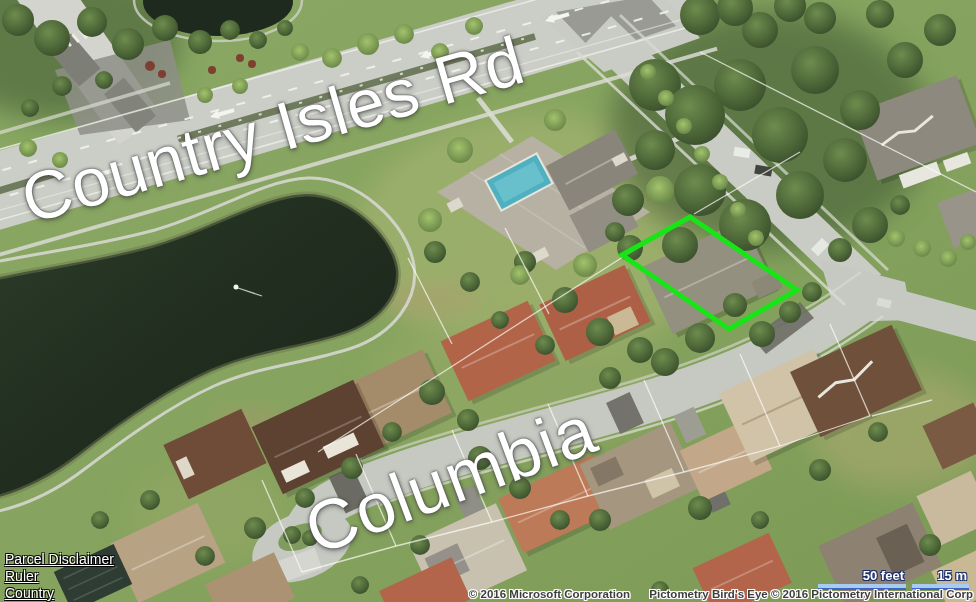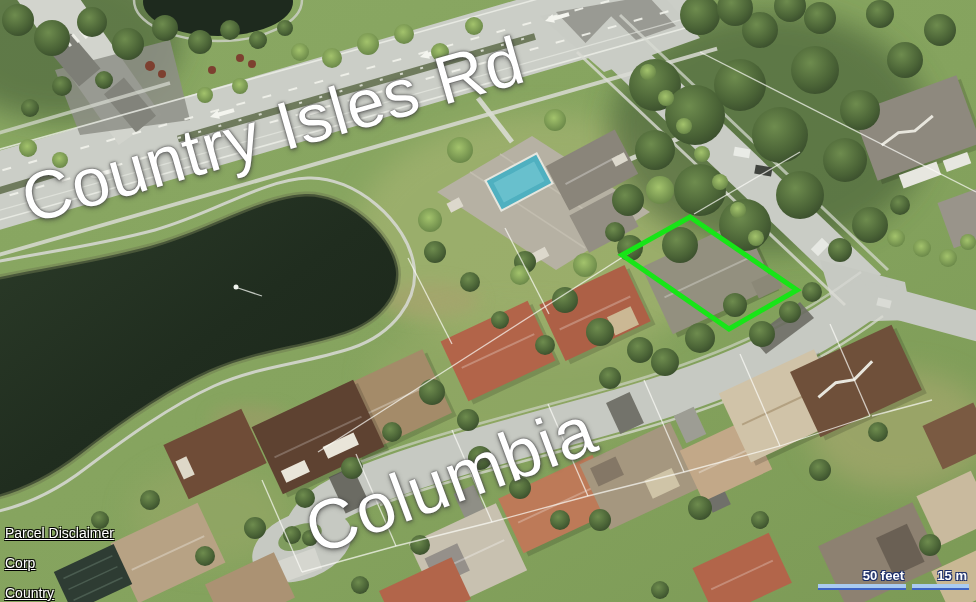--- a/index.html
+++ b/index.html
@@ -9,21 +9,21 @@
     cursor:default;
   }
   svg.scene{position:absolute;left:0;top:0;}
   .street-label{
     position:absolute;color:#fff;white-space:nowrap;line-height:1;
     font-family:"Liberation Sans",sans-serif;font-weight:400;letter-spacing:1px;
     text-shadow:0 0 3px rgba(70,70,70,.95),0 2px 5px rgba(50,50,50,.55),0 0 1px rgba(90,90,90,.9);
   }
   .label-country{left:14px;top:168px;font-size:68px;transform:rotate(-16deg);transform-origin:0 0;}
   .label-columbia{left:296px;top:500px;font-size:70px;transform:rotate(-20.5deg);transform-origin:0 0;}
-  .links{position:absolute;left:5px;bottom:1px;display:flex;flex-direction:column;gap:14px;}
+  .links{position:absolute;left:5px;bottom:1px;display:flex;flex-direction:column;gap:1px;}
   .links a{
     color:#fff;font-size:14px;line-height:16px;text-decoration:underline;cursor:pointer;
     text-shadow:-1px -1px 0 rgba(0,0,0,.85),1px -1px 0 rgba(0,0,0,.85),
                 -1px 1px 0 rgba(0,0,0,.85),1px 1px 0 rgba(0,0,0,.85);
   }
   .attribution{
     position:absolute;right:3px;bottom:2px;font-size:11.5px;font-weight:bold;color:#3e3e3e;
     white-space:nowrap;
     text-shadow:-1px 0 0 #fff,1px 0 0 #fff,0 -1px 0 #fff,0 1px 0 #fff,
                 -1px -1px 0 #fff,1px 1px 0 #fff,-1px 1px 0 #fff,1px -1px 0 #fff;
@@ -446,29 +446,33 @@
     </g>
 
     <polygon points="690,217 797,290 729,329 622,255" fill="none" stroke="#17e517" stroke-width="5" stroke-linejoin="miter"></polygon>
   </svg>
 
   <div class="street-label label-country">Country Isles Rd</div>
   <div class="street-label label-columbia">Columbia</div>
 
   <nav class="links">
     <a href="#">Parcel Disclaimer</a>
-    <a href="#">Corp</a>
+    <a href="#">Ruler</a>
     <a href="#">Country</a>
   </nav>
 
   <div class="scalebar">
     <div class="scale-group feet">
       <span class="scale-label">50 feet</span>
       <div class="scale-rule"></div>
     </div>
     <div class="scale-group meters">
       <span class="scale-label">15 m</span>
       <div class="scale-rule"></div>
     </div>
   </div>
 
+  <div class="attribution">
+    <span>© 2016 Microsoft Corporation</span>
+    <span>Pictometry Bird's Eye © 2016 Pictometry International Corp</span>
+  </div>
 
 </div>
 
 </body></html>

